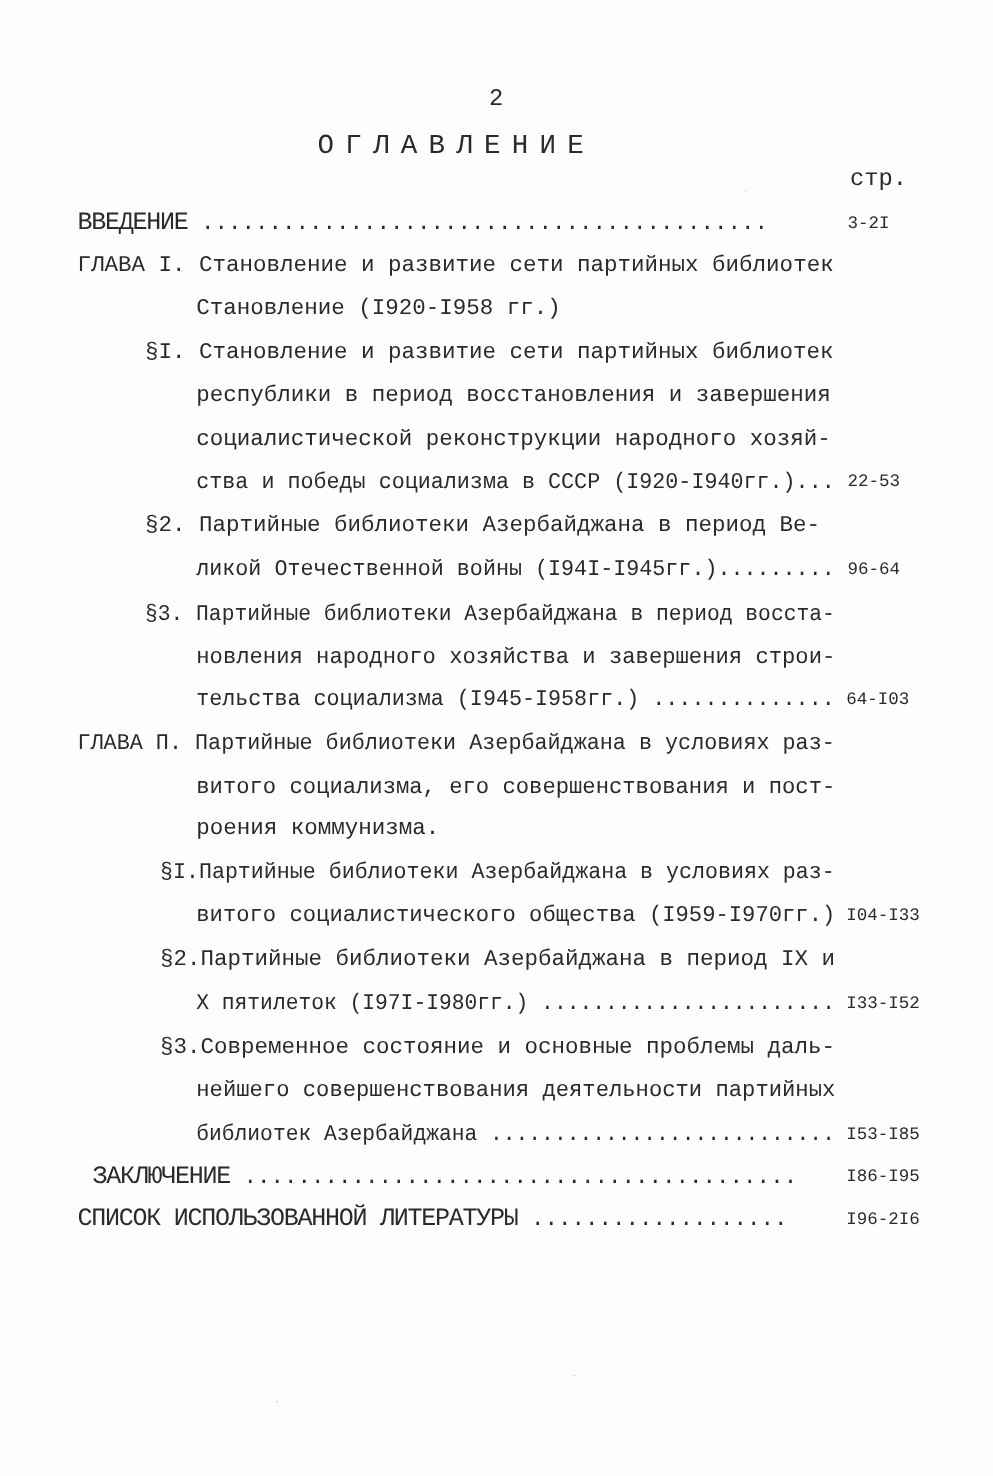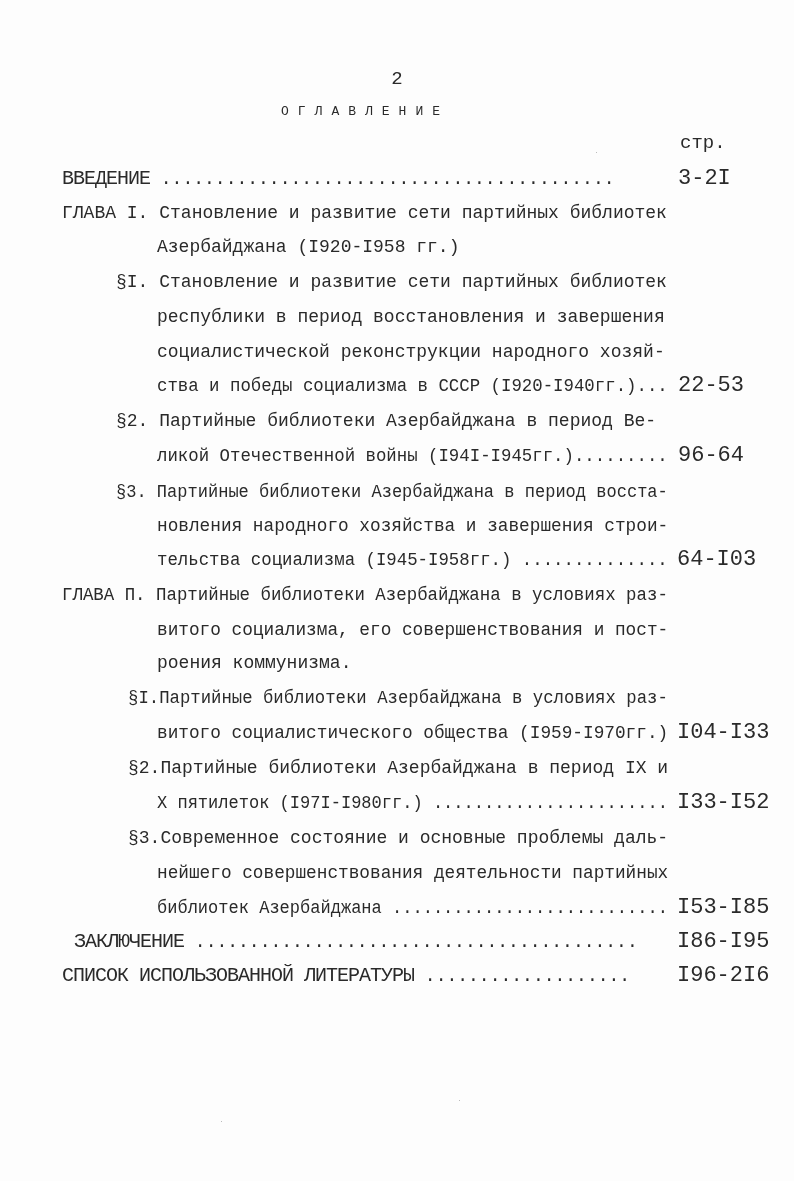--- a/index.html
+++ b/index.html
@@ -2,39 +2,39 @@
 <html><head>
 <meta charset="utf-8">
 <style>
   html, body { margin:0; padding:0; }
   body {
     width:794px; height:1181px; background:#fdfdfd; position:relative; overflow:hidden;
     font-family: "Liberation Mono", "DejaVu Sans Mono", monospace;
     color:#2a2a2a;
   }
   .page-num { position:absolute; top:68px; left:0; width:794px; text-align:center; font-size:19px; }
-  .title { position:absolute; top:104px; left:0; width:712px; text-align:center; font-size:13px; letter-spacing:9px; padding-left:18px; box-sizing:border-box; }
+  .title { position:absolute; top:104px; left:0; width:712px; text-align:center; font-size:22px; letter-spacing:9px; padding-left:18px; box-sizing:border-box; }
   .col-head { position:absolute; top:132px; left:680px; font-size:19px; }
   .line { position:absolute; font-size:18px; white-space:pre; line-height:22px; }
-  .pages { position:absolute; font-size:22px; white-space:pre; line-height:22px; }
+  .pages { position:absolute; font-size:14px; white-space:pre; line-height:22px; }
   .caps { letter-spacing:-1px; font-size:20px; }
   .specks span { position:absolute; width:1px; height:1px; background:#bbb; }
 </style>
 </head>
 <body>
 
 <div class="page-num">2</div>
 <div class="title">ОГЛАВЛЕНИЕ</div>
 <div class="col-head">стр.</div>
 
 <div id="toc">
     <div class="line" style="left: 62px; top: 168px;"><span class="caps">ВВЕДЕНИЕ</span><span> ..........................................</span></div>
     <div class="pages" style="left: 678px; top: 168px;">3-2I</div>
     <div class="line" style="left: 62px; top: 202px; font-family: Liberation Mono, monospace;"><span>ГЛАВА I.</span><span> Становление и развитие сети партийных библиотек</span></div>
-    <div class="line" style="left: 157px; top: 236px;"><span>Азербайджана (I920-I958 гг.)</span></div>
+    <div class="line" style="left: 157px; top: 236px;"><span>Становление (I920-I958 гг.)</span></div>
     <div class="line" style="left: 116px; top: 271px;"><span>§I.</span><span> Становление и развитие сети партийных библиотек</span></div>
     <div class="line" style="left: 157px; top: 306px;"><span>республики в период восстановления и завершения</span></div>
     <div class="line" style="left: 157px; top: 341px;"><span>социалистической реконструкции народного хозяй-</span></div>
     <div class="line" style="left: 157px; top: 375px; transform-origin: left top; transform: scaleX(0.965);"><span>ства и победы социализма в СССР (I920-I940гг.)...</span></div>
     <div class="pages" style="left: 678px; top: 375px;">22-53</div>
     <div class="line" style="left: 116px; top: 410px;"><span>§2.</span><span> Партийные библиотеки Азербайджана в период Ве-</span></div>
     <div class="line" style="left: 157px; top: 445px; transform-origin: left top; transform: scaleX(0.965);"><span>ликой Отечественной войны (I94I-I945гг.).........</span></div>
     <div class="pages" style="left: 678px; top: 445px;">96-64</div>
     <div class="line" style="left: 116px; top: 481px; transform-origin: left top; transform: scaleX(0.946);"><span>§3.</span><span> Партийные библиотеки Азербайджана в период восста-</span></div>
     <div class="line" style="left: 157px; top: 515px; transform-origin: left top; transform: scaleX(0.986);"><span>новления народного хозяйства и завершения строи-</span></div>

